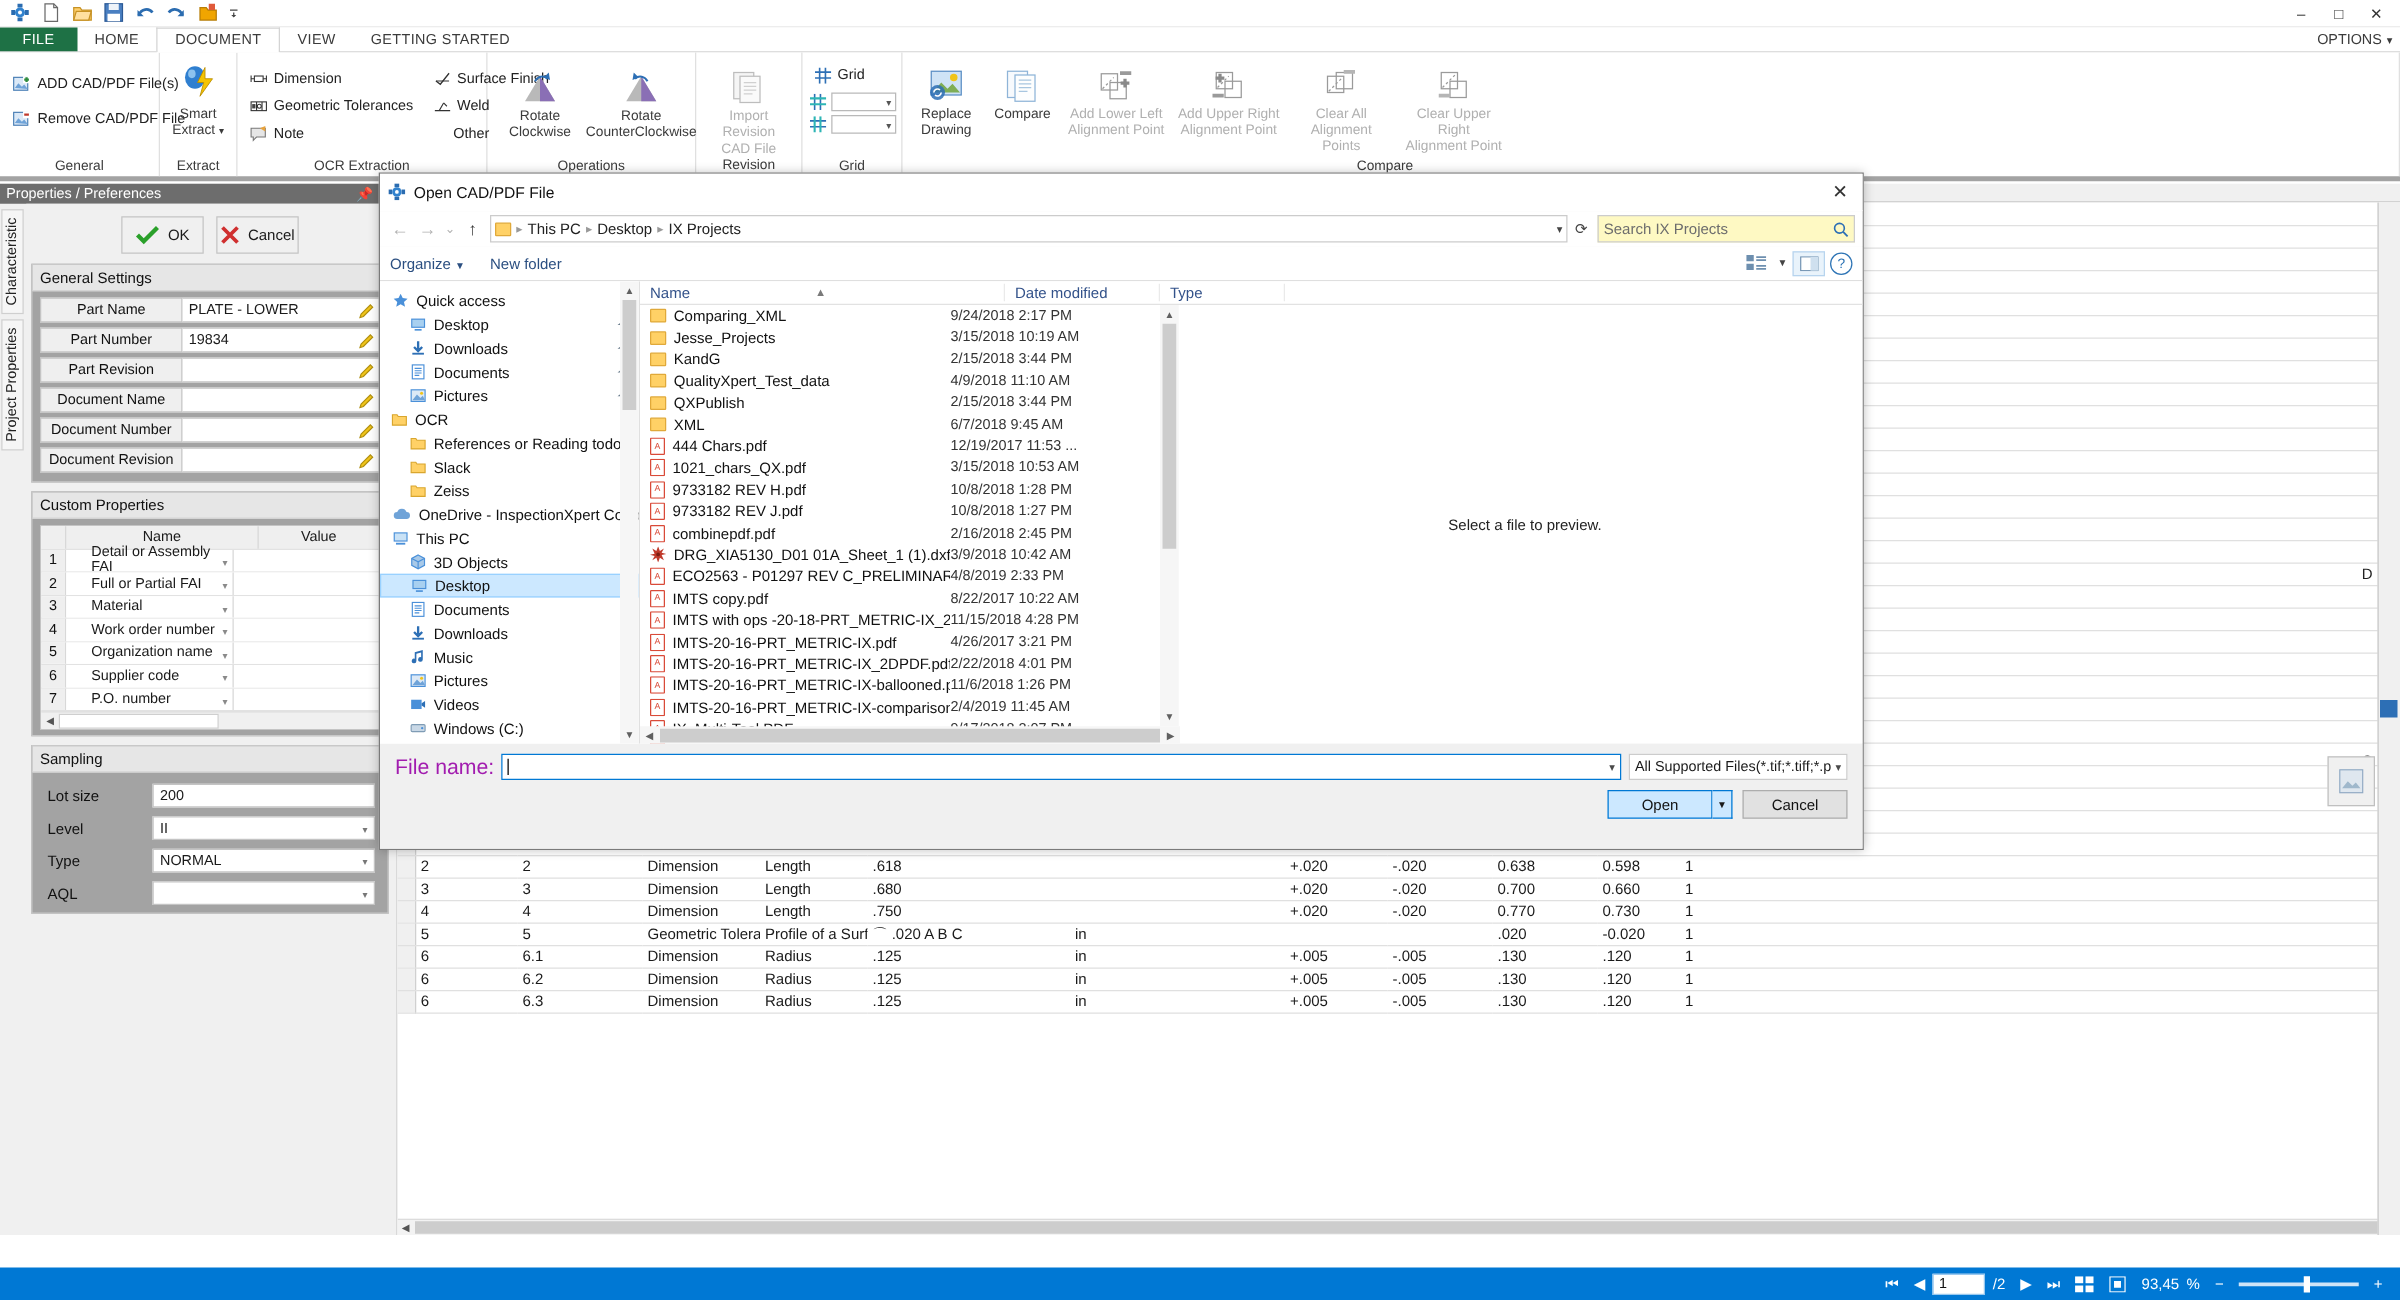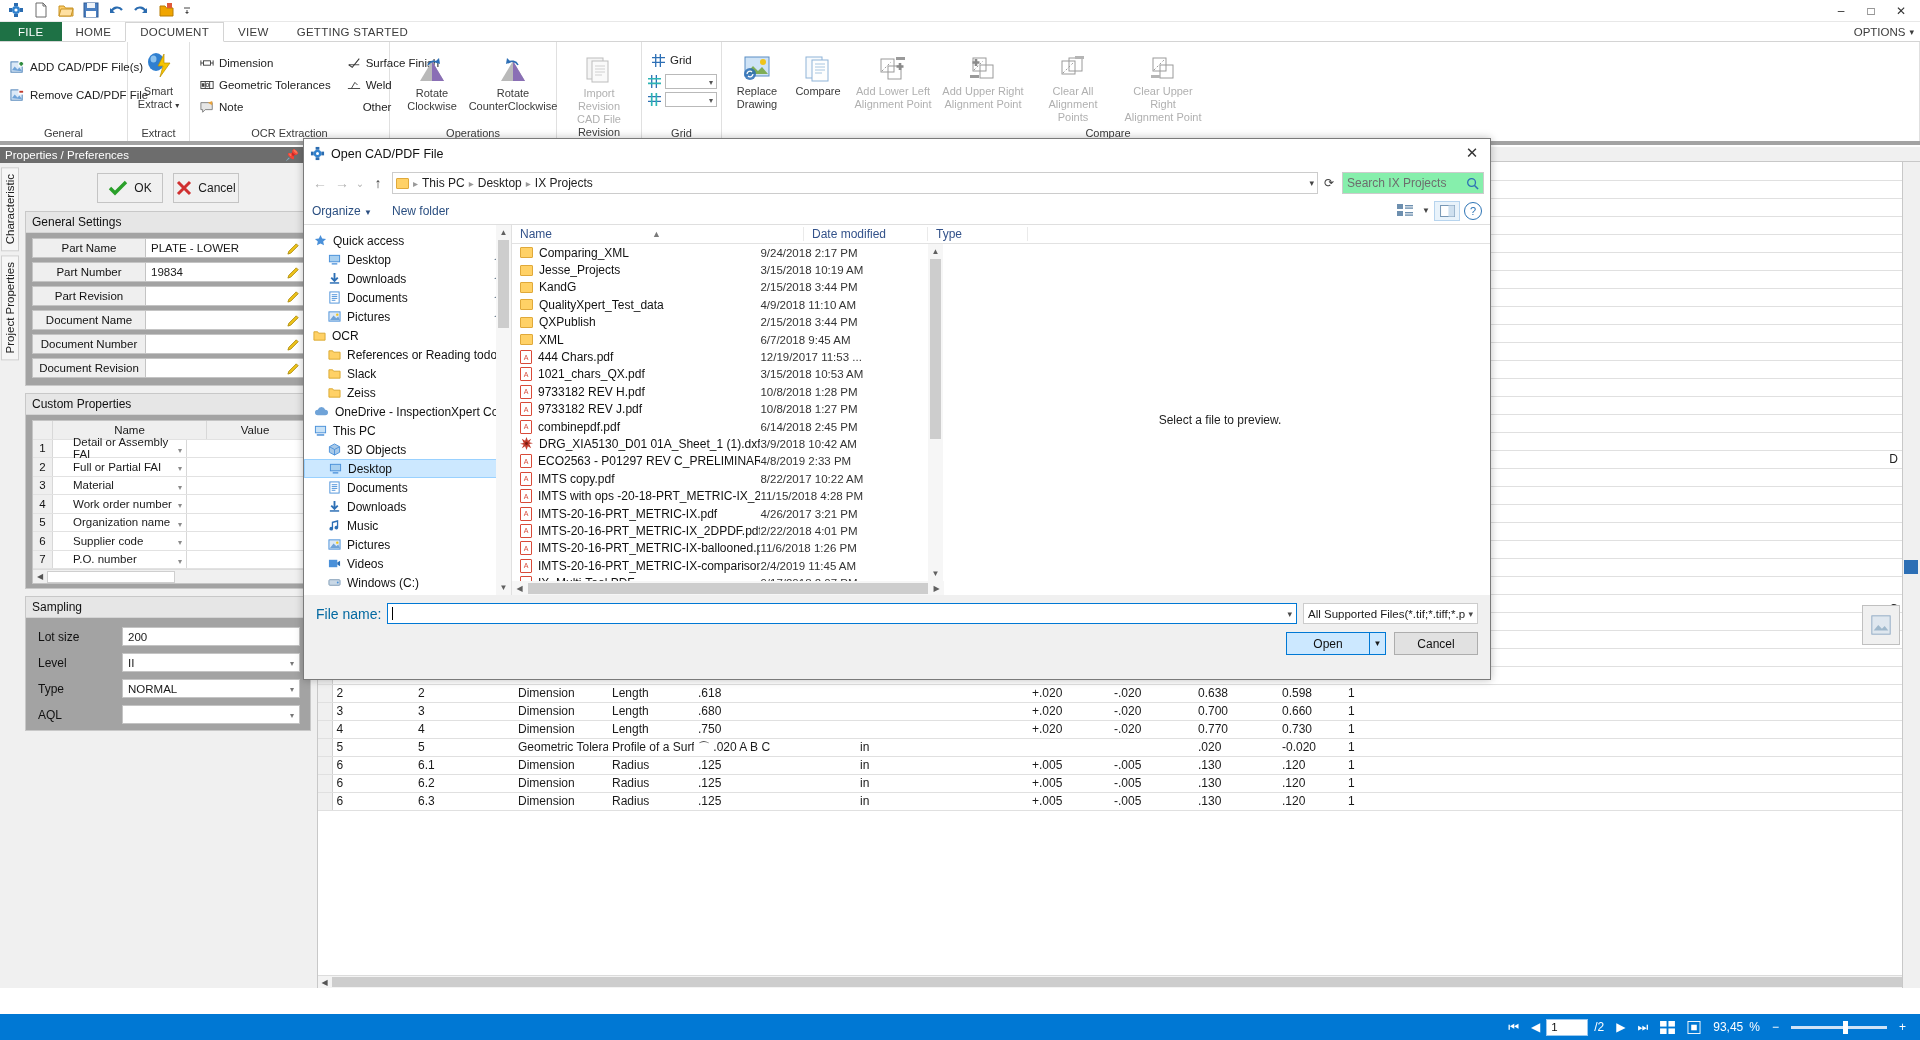--- a/index.html
+++ b/index.html
@@ -199,21 +199,21 @@
   }
   .navbtn{ width:20px; height:22px; display:flex; align-items:center; justify-content:center; color:#b3b3b3; font-size:14px;}
   .navbtn.on{ color:#3b3b3b; }
   .crumbbar{
     flex:1; height:22px; background:#fff; border:1px solid #cccccc; display:flex;
     align-items:center; padding:0 3px; font-size:12px; color:#222; gap:3px; margin-left:2px;
   }
   .crumb-sep{ color:#999; font-size:10px; padding:0 1px;}
   .refresh{ width:18px; height:22px; display:flex; align-items:center; justify-content:center; color:#444; font-size:12px;}
   .searchbox{
-    width:142px; height:22px; background:#86efac; border:1px solid #cccccc; display:flex;
+    width:206px; height:22px; background:#fef9c3; border:1px solid #cccccc; display:flex;
     align-items:center; padding:0 4px; font-size:12px; color:#444; margin-left:2px; position:relative;
   }
   .dlg-toolbar{
     height:28px; background:#fff; display:flex; align-items:center; padding:0 8px;
     font-size:12px; color:#2b4f81; gap:20px; border-bottom:1px solid #dfdfdf;
   }
   .tbright{ margin-left:auto; display:flex; align-items:center; gap:4px; }
   .vwbtn{ width:26px; height:20px; display:flex; align-items:center; justify-content:center; }
   .helpbtn{
     width:18px; height:18px; border-radius:9px; border:1px solid #2d74b5; color:#2d74b5;
@@ -265,21 +265,21 @@
   .fscrollv .sthumb{ position:absolute; top:15px; width:11px; left:2px; height:180px; background:#cdcdcd; }
   .fscrollh{
     position:absolute; left:0; right:15px; bottom:0; height:14px; background:#f6f6f6;
     display:flex; align-items:center;
   }
   .fscrollh .sarr{ width:15px; height:14px; display:flex; align-items:center; justify-content:center; font-size:8px; color:#606060;}
   .fscrollh .sthumb{ height:11px; background:#cdcdcd; flex:1; margin:0 1px;}
   
   .dlg-foot{ height:84px; background:#f0f0f0; padding:8px 12px 0 12px; }
   .fnrow{ display:flex; align-items:center; gap:6px; }
-  .fnlabel{ font-size:14px; color:#0369a1; }
+  .fnlabel{ font-size:17px; color:#a21caf; }
   .fnfield{
     flex:1; height:21px; background:#fff; border:1px solid #0078d4; display:flex;
     align-items:center; padding:0 4px; position:relative;
   }
   .caret{ width:1px; height:13px; background:#000; }
   .fnfield .dd{ position:absolute; right:4px; top:5px; color:#4a4a4a; font-size:9px;}
   .filterbox{
     width:175px; height:21px; background:#fff; border:1px solid #cccccc;
     display:flex; align-items:center; padding:0 4px; font-size:11.5px; position:relative;
   }
@@ -1804,21 +1804,21 @@
                 <span>9733182 REV J.pdf</span>
               </div>
               <div class="fdate">10/8/2018 1:27 PM</div>
               <div class="ftype"></div>
             </div>
             <div class="frowi">
               <div class="fname">
                 <span class="pdf-ic">A</span>
                 <span>combinepdf.pdf</span>
               </div>
-              <div class="fdate">6/14/2018 2:45 PM</div>
+              <div class="fdate">2/16/2018 2:45 PM</div>
               <div class="ftype"></div>
             </div>
             <div class="frowi">
               <div class="fname">
                 <span class="dxf-ic">
                   <svg width="13" height="13" viewBox="0 0 14 14">
                     <path d="M7 0l1.5 4L12 2l-2 3.6 4 1-4 1L12 12l-3.5-2L7 14l-1.5-4L2 12l2-3.6-4-1 4-1L2 2l3.5 2z" fill="#c03a2b"></path>
                     <circle cx="7" cy="7" r="1.6" fill="#7b1e12"></circle>
                   </svg>
                 </span>

